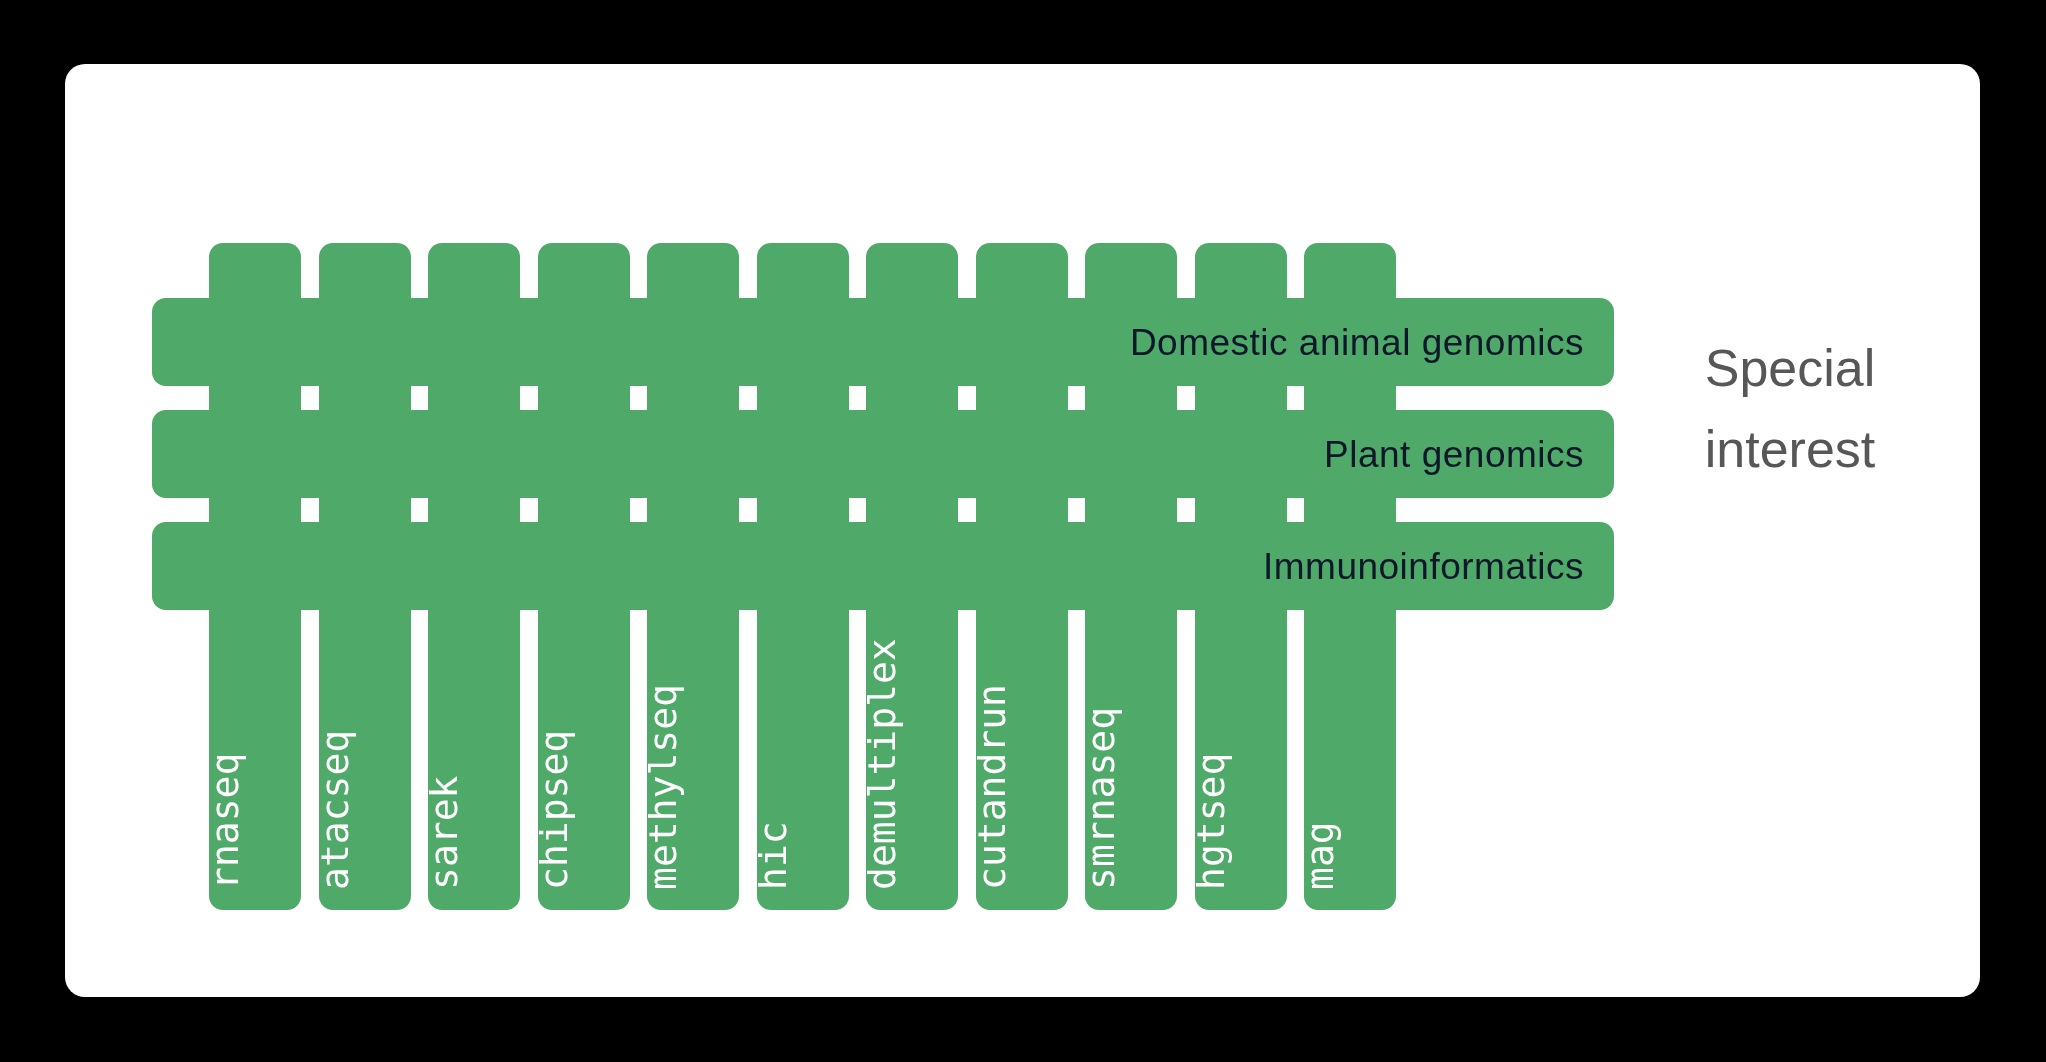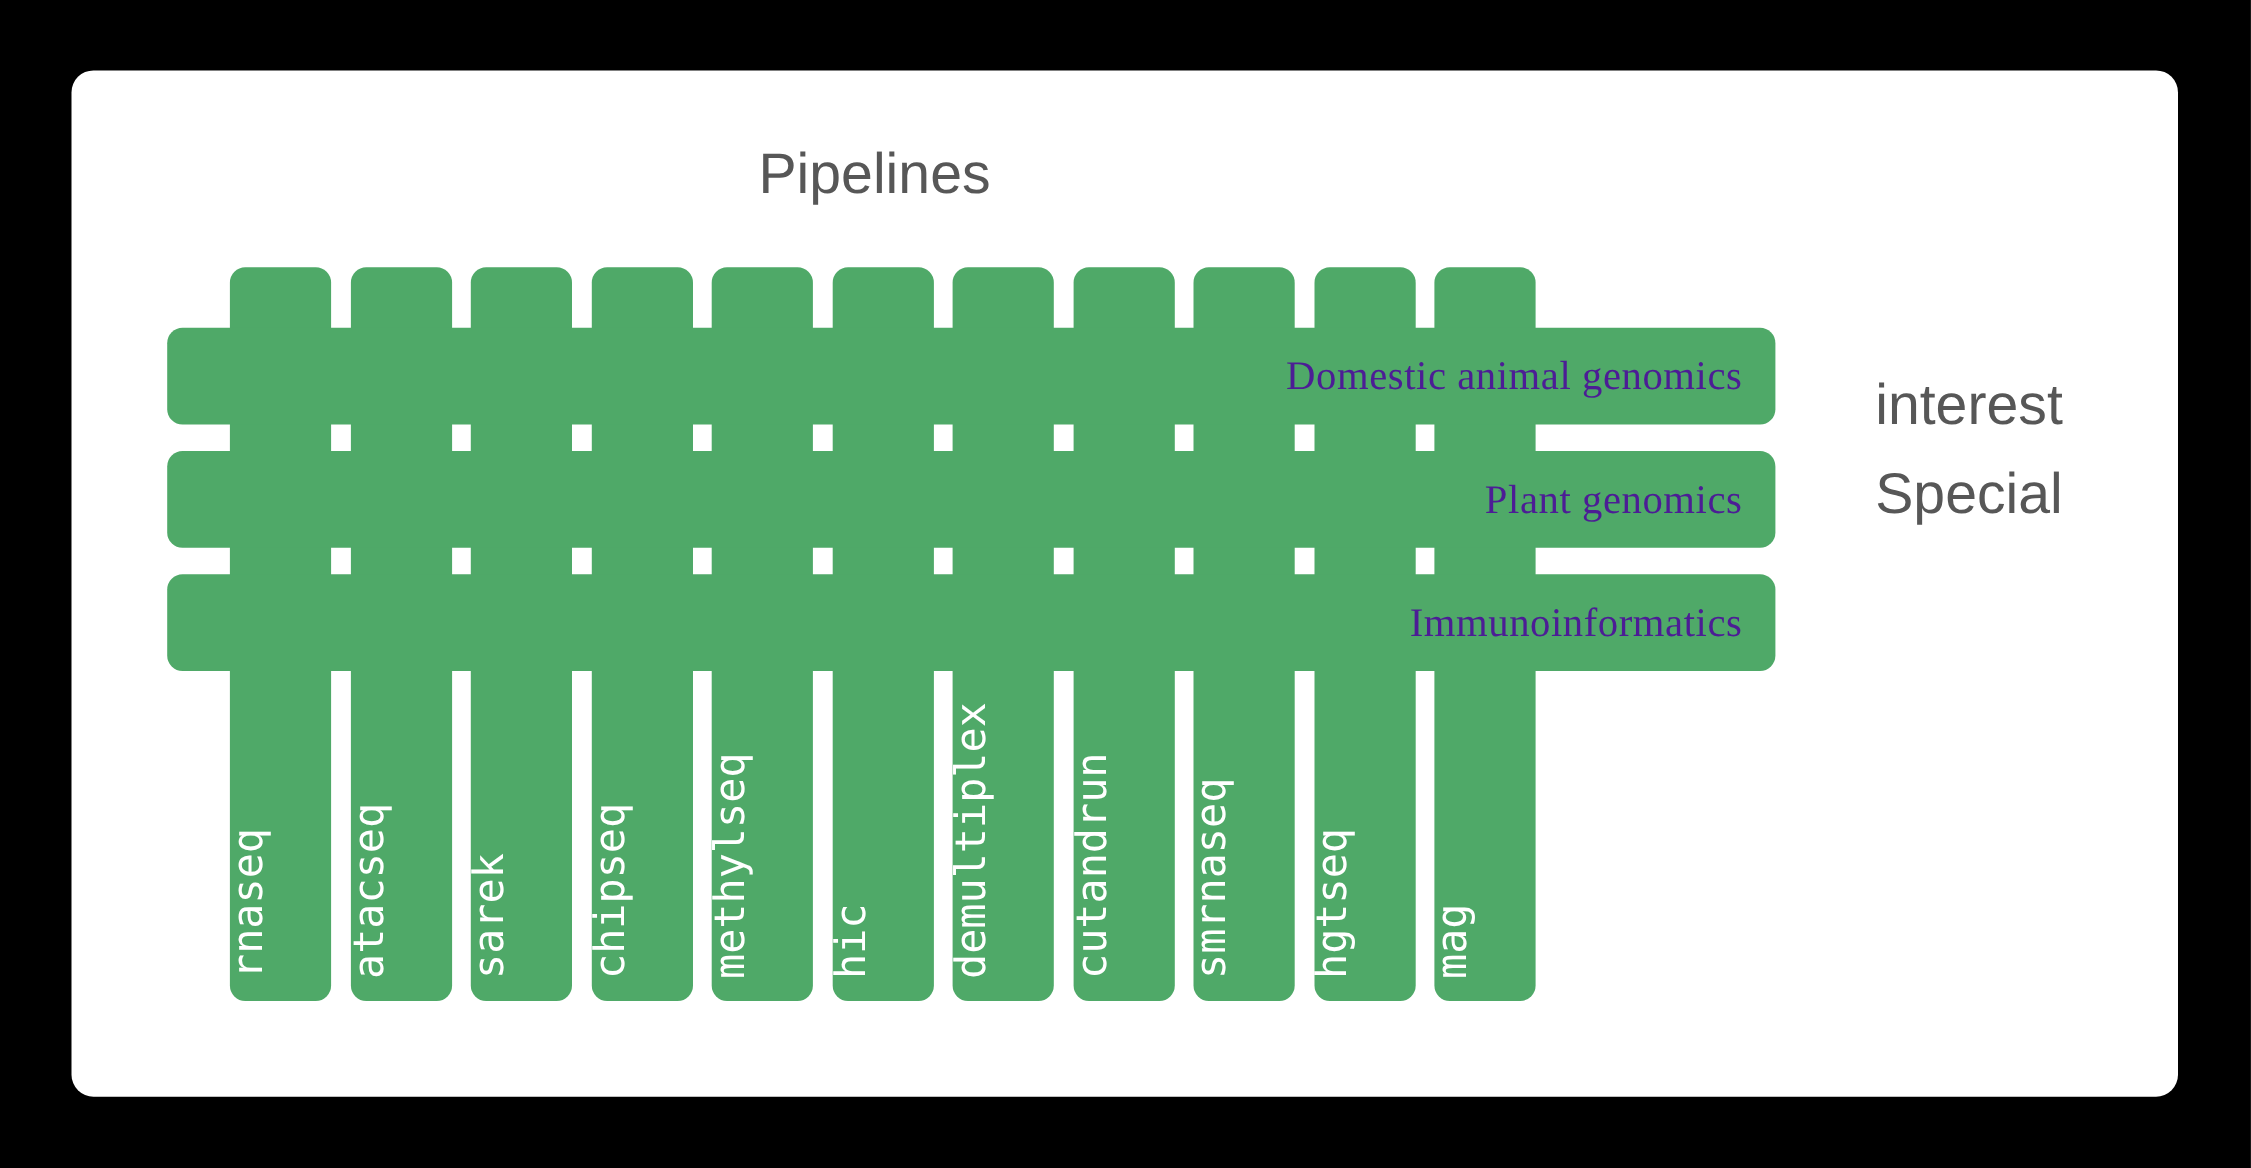--- a/index.html
+++ b/index.html
@@ -99,41 +99,40 @@
     left: 152px;
     width: 1462px;
     height: 88px;
     background: #4FA968;
     border-radius: 14px;
     display: flex;
     align-items: center;
     justify-content: flex-end;
   }
   .sig-bar-label {
-    color: #4c1d95;
-    font-family: Liberation Serif, serif;
+    color: #0f172a;
+    font-family: Liberation Sans, sans-serif;
     font-size: 37px;
     line-height: 37px;
     padding-right: 30px;
     letter-spacing: 0.5px;
     white-space: nowrap;
   }
 </style>
 </head>
 <body>
 
 <div id="root">
 
   <div class="card"></div>
 
-  <div class="pipelines-title">Pipelines</div>
 
   <div class="sig-title">
+    <span>Special</span>
     <span>interest</span>
-    <span>Special</span>
   </div>
 
   <div class="diagram">
     <div id="cols-layer">
         <div class="pipe-col" style="left: 209px; top: 243px; width: 92px; height: 667px;">
           <div class="pipe-label-wrap">
             <div class="pipe-label-inner">rnaseq</div>
           </div>
         </div>
         <div class="pipe-col" style="left: 318.5px; top: 243px; width: 92px; height: 667px;">

